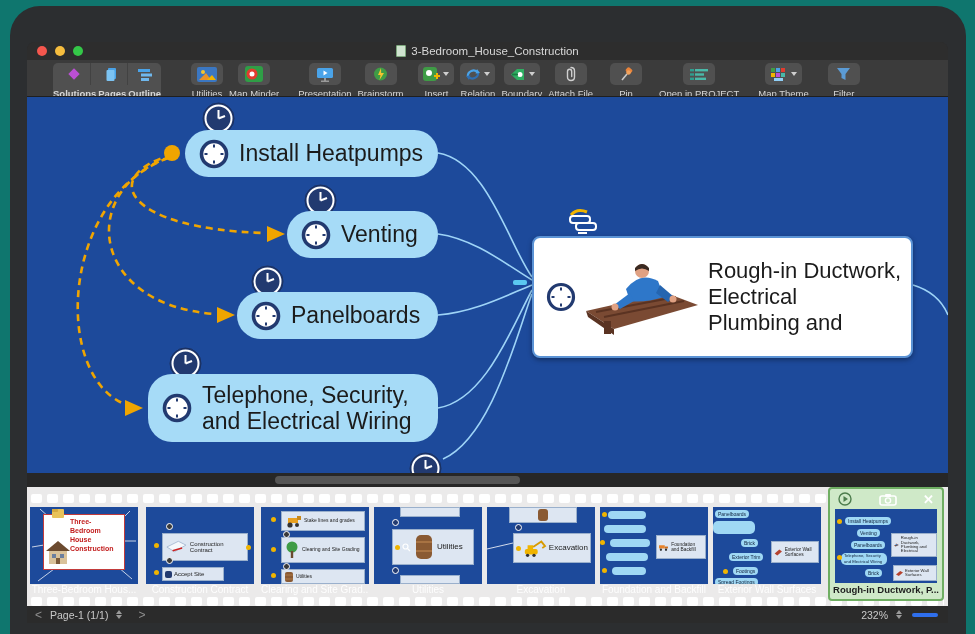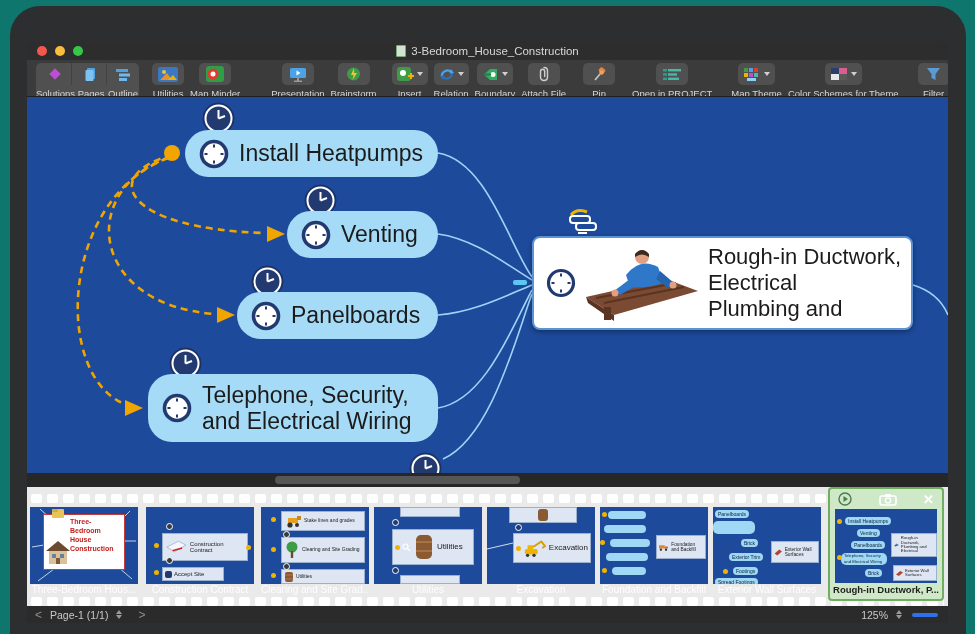--- a/index.html
+++ b/index.html
@@ -22,37 +22,37 @@
   .doc-ic{display:inline-block;width:10px;height:12px;background:#cfe3cf;border:1px solid #7da87d;
           vertical-align:-2px;margin-right:5px;border-radius:1px;}
 
   
   .toolbar{position:absolute;left:0;top:18px;width:100%;height:37px;background:#3b3b3b;
            display:flex;align-items:flex-start;padding:3px 0 0 6px;white-space:nowrap;
            overflow:hidden;border-bottom:1px solid #1f1f1f;}
   .tb{display:flex;flex-direction:column;align-items:center;margin:0 3px;flex:0 0 auto;}
   .tile{height:22px;min-width:32px;background:#505050;border-radius:5px;display:flex;
         align-items:center;justify-content:center;padding:0 5px;gap:3px;}
-  .tbgroup{display:flex;background:#505050;border-radius:5px;margin:0 3px;flex:0 0 auto;}
+  .tbgroup{display:flex;background:#505050;border-radius:5px;margin:0 20px;flex:0 0 auto;font-weight:bold;}
   .tbgroup .tb{margin:0;}
   .tbgroup .tile{background:transparent;border-radius:0;border-right:1px solid #424242;}
   .tbgroup .tb:last-child .tile{border-right:none;}
   .tblabel{font-size:9.5px;color:#d6d6d6;margin-top:3px;}
   .chev{width:0;height:0;border-left:3.5px solid transparent;border-right:3.5px solid transparent;
         border-top:4px solid #cfcfcf;display:inline-block;}
 
   
   .canvas{position:absolute;left:0;top:55px;width:921px;height:376px;background:#1d4a9b;overflow:hidden;}
   .links{position:absolute;left:0;top:0;pointer-events:none;}
   .pill{position:absolute;background:#a6dbf7;border-radius:24px;display:flex;align-items:center;
         color:#1b1b1b;font-size:23px;}
   .pill .ptxt{margin-left:10px;line-height:1.15;}
   .pclock{margin-left:14px;flex:0 0 auto;}
   .badge{position:absolute;}
-  .main-topic{position:absolute;left:505px;top:139px;width:381px;height:94px;background:#fff;
+  .main-topic{position:absolute;left:505px;top:139px;width:381px;height:122px;background:#fff;
               border:2px solid #5b93d5;border-radius:8px;display:flex;align-items:center;
               box-shadow:0 2px 5px rgba(0,0,0,.35);}
   .mt-text{color:#1b1b1b;font-size:22px;line-height:26px;margin-left:8px;}
   .minus-tick{position:absolute;left:486px;top:183px;width:14px;height:5px;background:#5bc8f0;border-radius:2px;}
   .pages-badge{position:absolute;left:536px;top:110px;}
 
   
   .hscroll{position:absolute;left:0;top:431px;width:100%;height:14px;background:#272727;}
   .hthumb{position:absolute;left:248px;top:3px;width:245px;height:8px;border-radius:4px;background:#565656;}
 
@@ -152,21 +152,21 @@
         <span class="tile">
               <svg width="18" height="16" viewBox="0 0 18 16">
                 <rect width="18" height="16" rx="3" fill="#2f9e46"></rect>
                 <circle cx="7" cy="8" r="5.5" fill="#e23b2e"></circle>
                 <circle cx="7" cy="8" r="2.5" fill="#fff"></circle>
               </svg>
             </span>
         <span class="tblabel">Map Minder</span>
       </div>
 
-      <div class="tb" style="margin-left:28px">
+      <div class="tb" style="margin-left:16px">
         <span class="tile">
               <svg width="18" height="15" viewBox="0 0 18 15">
                 <rect x="1" y="1" width="16" height="10" rx="1.5" fill="#4aa3e8"></rect>
                 <path d="M7.5 3.5 L11.5 6 L7.5 8.5 Z" fill="#fff"></path>
                 <rect x="8" y="11" width="2" height="3" fill="#9a9a9a"></rect>
                 <rect x="5" y="13.5" width="8" height="1.5" fill="#9a9a9a"></rect>
               </svg>
             </span>
         <span class="tblabel">Presentation</span>
       </div>
@@ -256,32 +256,20 @@
                 <rect x="6" y="1" width="4" height="4" fill="#4aa3e8"></rect>
                 <rect x="11" y="1" width="4" height="4" fill="#e23b2e"></rect>
                 <rect x="1" y="6" width="4" height="4" fill="#f0b400"></rect>
                 <rect x="6" y="6" width="4" height="4" fill="#bb4fd4"></rect>
                 <rect x="11" y="6" width="4" height="4" fill="#49b8a8"></rect>
                 <rect x="4" y="11" width="9" height="3" fill="#8fd0f8"></rect>
               </svg>
               <span class="chev"></span>
             </span>
         <span class="tblabel">Map Theme</span>
-      </div>
-      <div class="tb">
-        <span class="tile">
-              <svg width="18" height="14" viewBox="0 0 18 14">
-                <rect x="1" y="1" width="8" height="6" fill="#2c3e66"></rect>
-                <rect x="9" y="1" width="8" height="6" fill="#d85f8e"></rect>
-                <rect x="1" y="7" width="8" height="6" fill="#e8e8e8"></rect>
-                <rect x="9" y="7" width="8" height="6" fill="#5a5a5a"></rect>
-              </svg>
-              <span class="chev"></span>
-            </span>
-        <span class="tblabel">Color Schemes for Theme</span>
       </div>
 
       <div class="tb" style="margin-left:16px">
         <span class="tile">
               <svg width="15" height="14" viewBox="0 0 15 14">
                 <path d="M1 1 H14 L9.5 7 V13 L5.5 11 V7 Z" fill="#5b9bd5"></path>
               </svg>
             </span>
         <span class="tblabel">Filter</span>
       </div>
@@ -759,21 +747,21 @@
 
     <div class="statusbar">
       <span class="sb-chev">&lt;</span>
       <span>Page-1 (1/1)</span>
       <span class="stepper">
             <i class="up"></i>
             <i class="dn"></i>
           </span>
       <span class="sb-chev">&gt;</span>
       <span class="sb-spacer"></span>
-      <span>125%</span>
+      <span>232%</span>
       <span class="stepper">
             <i class="up"></i>
             <i class="dn"></i>
           </span>
       <span class="slider"></span>
     </div>
 
   </div>
  </div>
 </div>

